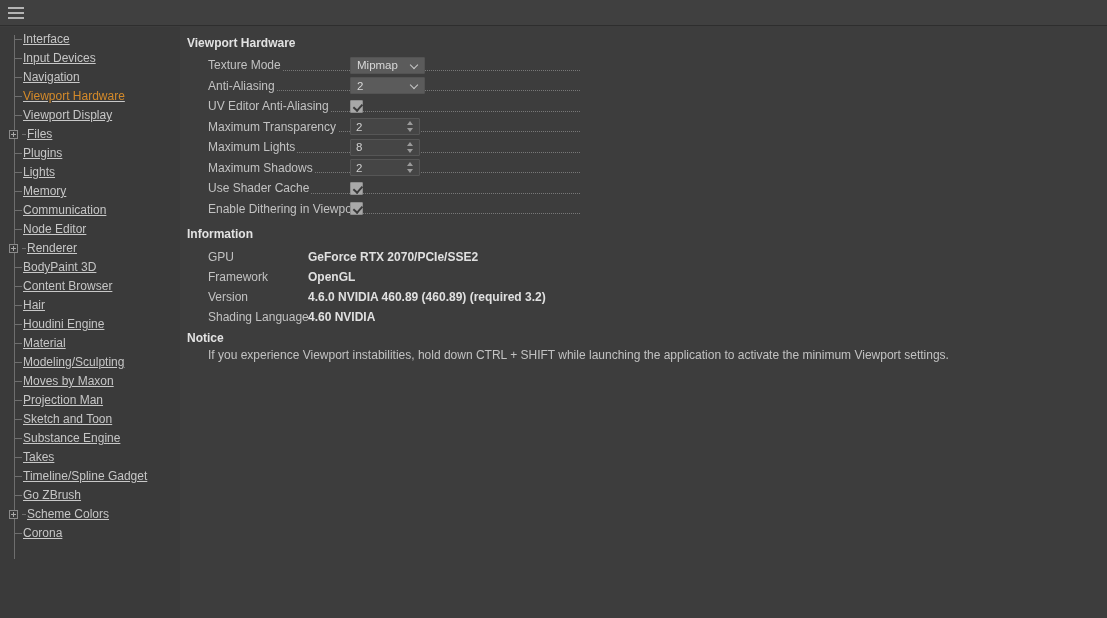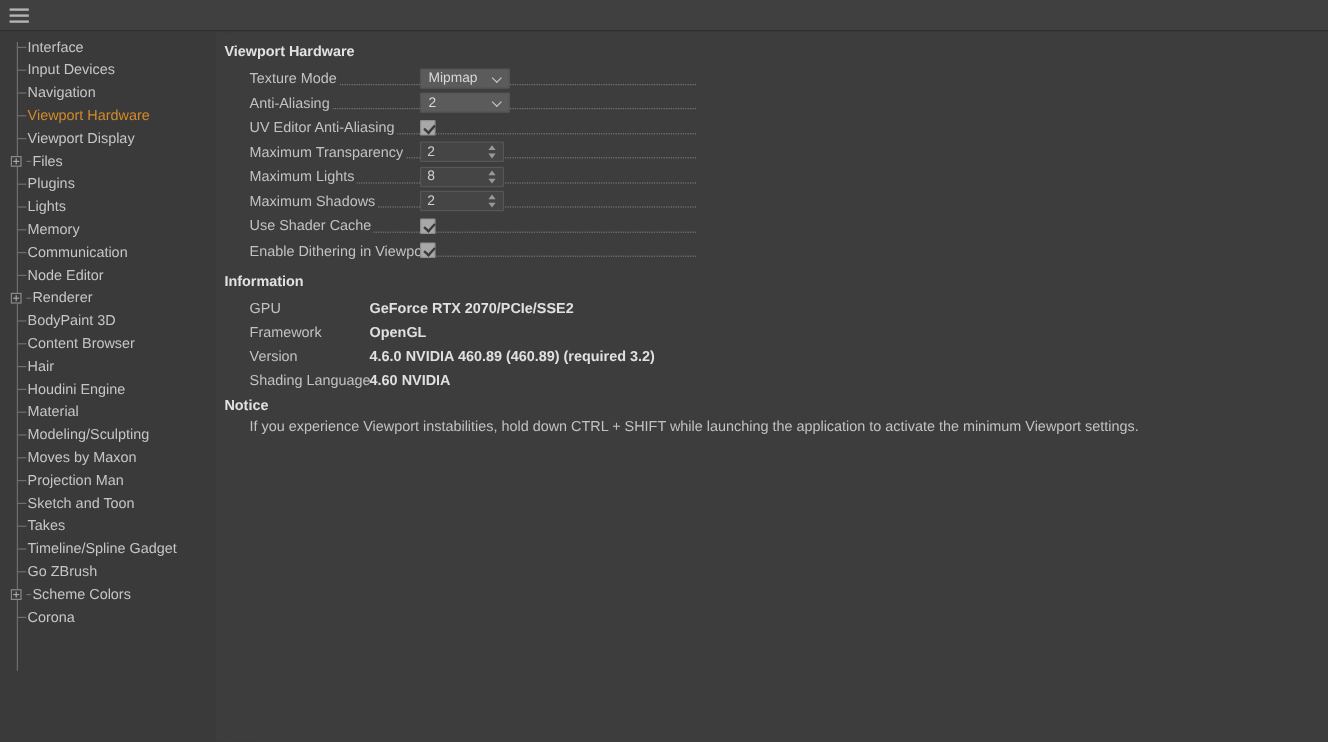--- a/index.html
+++ b/index.html
@@ -41,20 +41,21 @@
 
   
   .sidebar {
     position: absolute;
     left: 0; top: 27px;
     width: 192px;
     height: 591px;
     background: #3a3a3a;
     border-right: 1px solid #2e2e2e;
     overflow: hidden;
+    text-decoration: underline;
   }
   .tree {
     position: relative;
     padding-top: 3px;
   }
   .tree-vline {
     position: absolute;
     left: 14px;
     top: 8px;
     width: 1px;
@@ -324,20 +325,21 @@
       <div class="tree-item has-children"><span class="expander"></span><span class="tick"></span><span class="lbl">Renderer</span></div>
       <div class="tree-item"><span class="tick"></span><span class="lbl">BodyPaint 3D</span></div>
       <div class="tree-item"><span class="tick"></span><span class="lbl">Content Browser</span></div>
       <div class="tree-item"><span class="tick"></span><span class="lbl">Hair</span></div>
       <div class="tree-item"><span class="tick"></span><span class="lbl">Houdini Engine</span></div>
       <div class="tree-item"><span class="tick"></span><span class="lbl">Material</span></div>
       <div class="tree-item"><span class="tick"></span><span class="lbl">Modeling/Sculpting</span></div>
       <div class="tree-item"><span class="tick"></span><span class="lbl">Moves by Maxon</span></div>
       <div class="tree-item"><span class="tick"></span><span class="lbl">Projection Man</span></div>
       <div class="tree-item"><span class="tick"></span><span class="lbl">Sketch and Toon</span></div>
+      <div class="tree-item"><span class="tick"></span><span class="lbl">Substance Engine</span></div>
       <div class="tree-item"><span class="tick"></span><span class="lbl">Takes</span></div>
       <div class="tree-item"><span class="tick"></span><span class="lbl">Timeline/Spline Gadget</span></div>
       <div class="tree-item"><span class="tick"></span><span class="lbl">Go ZBrush</span></div>
       <div class="tree-item has-children"><span class="expander"></span><span class="tick"></span><span class="lbl">Scheme Colors</span></div>
       <div class="tree-item"><span class="tick"></span><span class="lbl">Corona</span></div>
     </div>
 </div>
 
 <div class="main">
 

